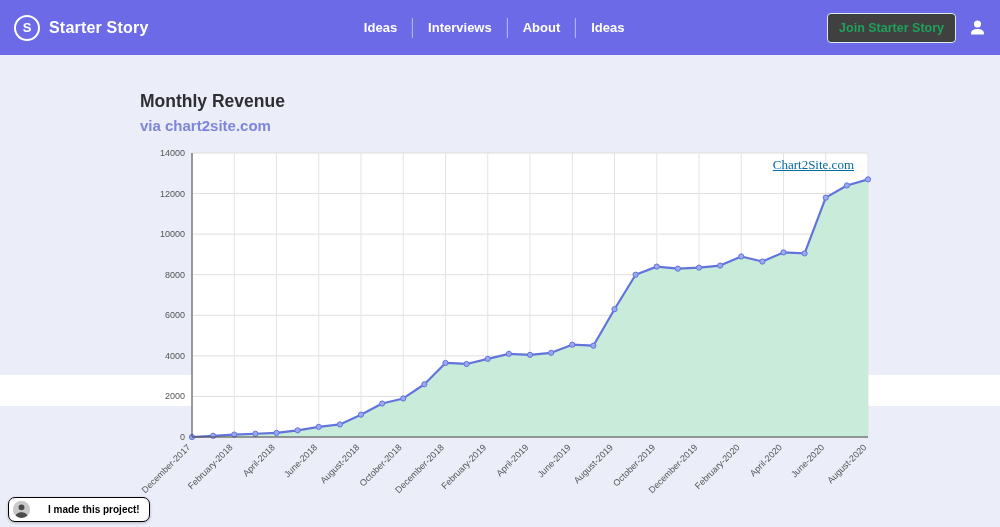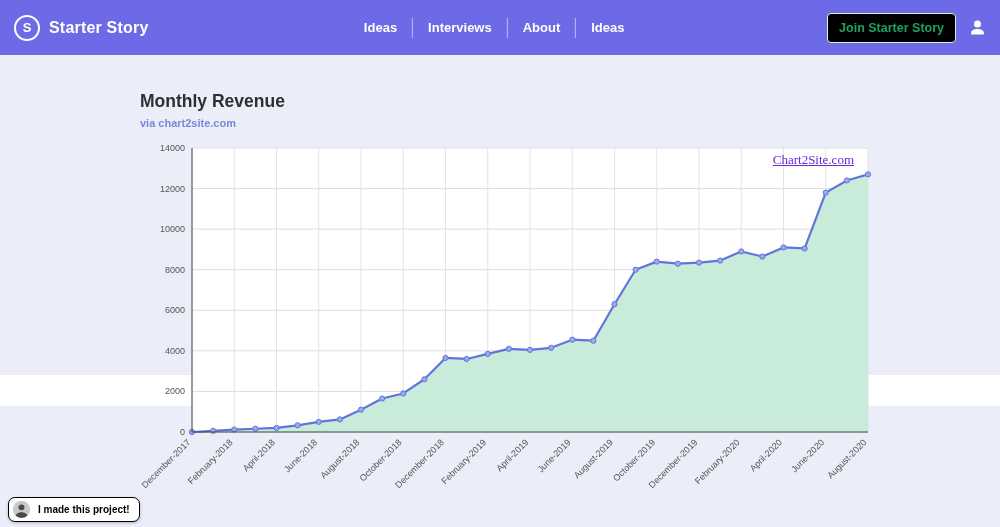--- a/index.html
+++ b/index.html
@@ -10,40 +10,40 @@
   .navbar { height:55px; background:#6d6ae8; display:flex; align-items:center; position:relative; padding:0 14px; }
   .brand { display:flex; align-items:center; gap:9px; }
   .brand-logo { width:26px; height:26px; border:2px solid #fff; border-radius:50%; color:#fff;
                 display:flex; align-items:center; justify-content:center; font-weight:700; font-size:13px; }
   .brand-name { color:#ffffff; font-weight:700; font-size:16px; letter-spacing:.2px; }
   .nav { position:absolute; left:50%; top:0; height:55px; transform:translateX(-52%);
          display:flex; align-items:center; }
   .nav a { color:#fff; font-size:13px; font-weight:700; text-decoration:none; padding:3px 15px; line-height:14px; }
   .nav a + a { border-left:1px solid rgba(255,255,255,.55); }
   .nav-right { margin-left:auto; display:flex; align-items:center; gap:13px; }
-  .join-btn { background:#000000; color:#1fa05c; border:1px solid #d9efe3; border-radius:4px;
+  .join-btn { background:#404040; color:#1fa05c; border:1px solid #d9efe3; border-radius:4px;
               font-family:"Liberation Sans",sans-serif; font-weight:700; font-size:12.5px; padding:7px 11px; cursor:pointer; }
   .user-icon { display:flex; align-items:center; cursor:pointer; }
 
   
   .page { height:320px; position:relative; }
   .chart-wrap { margin-left:140px; padding-top:36px; width:748px; }
   .chart-title { font-size:17.5px; font-weight:700; color:#2f2f33; margin-bottom:5px; }
-  .chart-source { font-size:11px; font-weight:700; color:#7e86da; margin-bottom:7px; cursor:pointer; }
+  .chart-source { font-size:15px; font-weight:700; color:#7e86da; margin-bottom:7px; cursor:pointer; }
   .chart-box { position:relative; }
   svg .tick { font-family:"Liberation Sans",sans-serif; font-size:9px; fill:#555; }
   .watermark { position:absolute; top:16px; right:34px; font-family:"Liberation Serif", serif;
-               font-size:13px; color:#6d28d9; text-decoration:underline; cursor:pointer; }
+               font-size:13px; color:#0369a1; text-decoration:underline; cursor:pointer; }
 
   
   .footer-strip { height:31px; background:#ffffff; width:100%; }
 
   
   .project-badge { position:absolute; left:8px; bottom:5px; background:#fff; border:1px solid #000;
-                   border-radius:7px; display:flex; align-items:center; gap:8px; padding:3px 9px 3px 4px;
+                   border-radius:7px; display:flex; align-items:center; gap:18px; padding:3px 9px 3px 4px;
                    box-shadow:0 1px 3px rgba(0,0,0,.25); cursor:pointer; z-index:20; }
   .badge-avatar { width:17px; height:17px; border-radius:50%; overflow:hidden; background:#cfcfcf;
                   display:flex; align-items:flex-end; justify-content:center; }
   .badge-label { font-size:10px; font-weight:700; color:#000; white-space:nowrap; }
 </style>
 </head>
 <body>
 
 <div class="navbar">
   <div class="brand">

